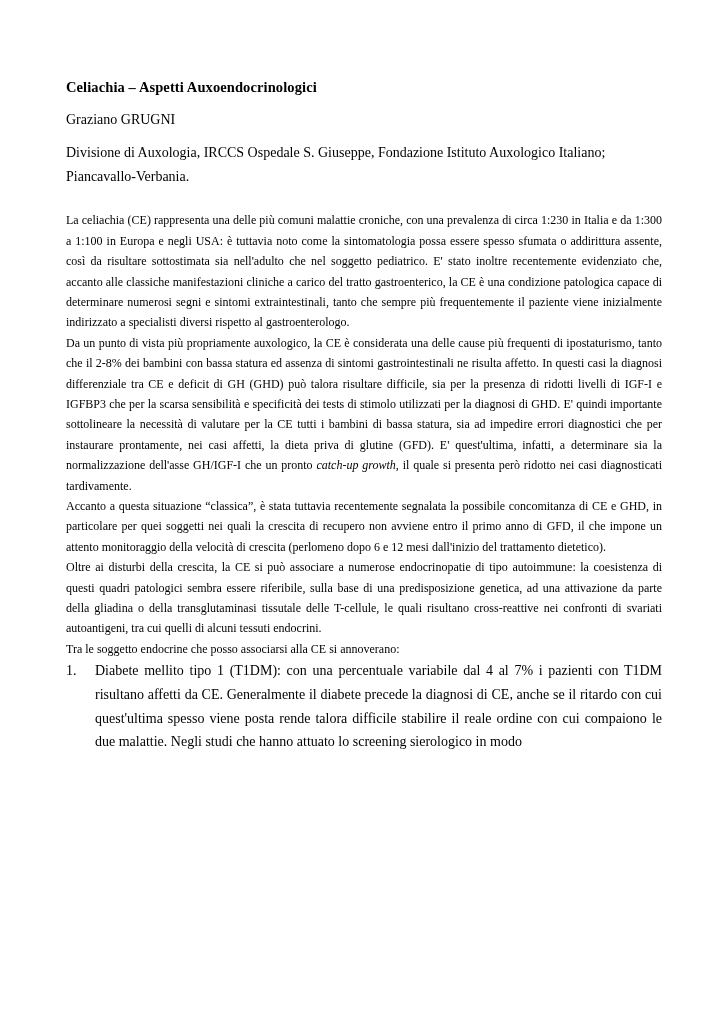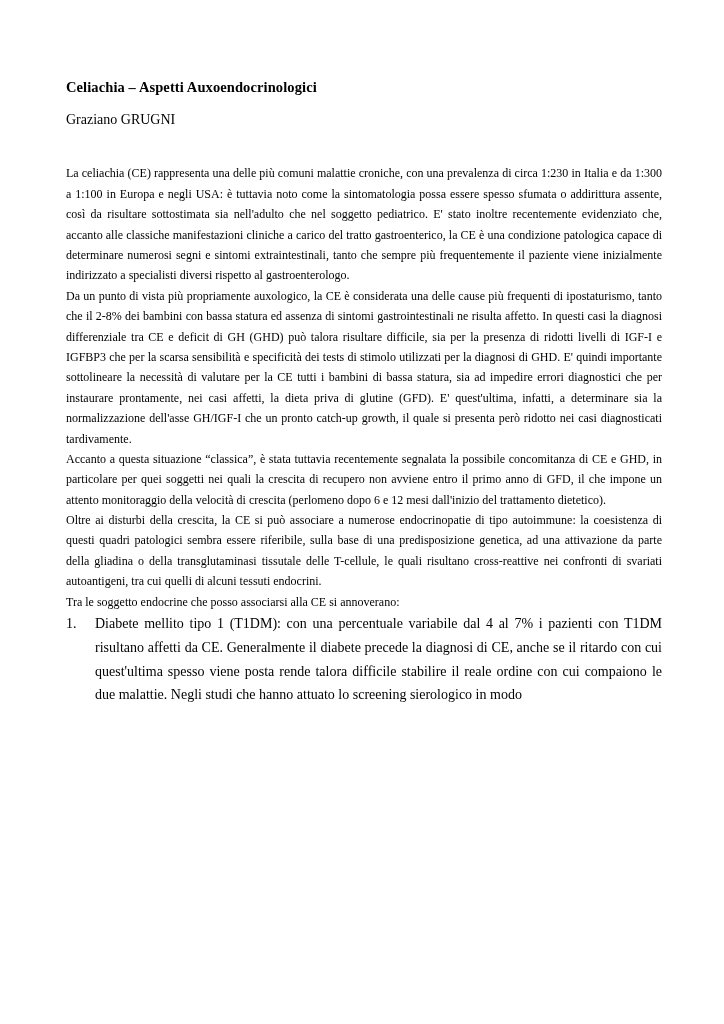--- a/index.html
+++ b/index.html
@@ -51,20 +51,21 @@
     line-height: 1.70;
     margin: 0;
     text-align: justify;
     text-justify: inter-word;
     hyphens: none;
   }
   p.body-par + p.body-par {
     margin-top: 0px;
   }
   .italic-inline {
+    font-style: italic;
   }
   ol.num-list {
     margin: 0;
     padding: 0;
     list-style: none;
   }
   ol.num-list li {
     font-size: 14px;
     line-height: 1.70;
     text-align: justify;
@@ -80,20 +81,24 @@
 </style>
 </head>
 <body>
 
 <div class="page">
 
   <h1 class="doc-title">Celiachia – Aspetti Auxoendocrinologici</h1>
 
   <div class="author">Graziano GRUGNI</div>
 
+  <div class="affiliation">
+    <span>Divisione di Auxologia, IRCCS Ospedale S. Giuseppe, Fondazione Istituto Auxologico Italiano;</span>
+    <span class="last-line">Piancavallo-Verbania.</span>
+  </div>
 
   <div class="spacer"></div>
 
   <p class="body-par">La celiachia (CE) rappresenta una delle più comuni malattie croniche, con una prevalenza di circa 1:230 in Italia e da 1:300 a 1:100 in Europa e negli USA: è tuttavia noto come la sintomatologia possa essere spesso sfumata o addirittura assente, così da risultare sottostimata sia nell'adulto che nel soggetto pediatrico. E' stato inoltre recentemente evidenziato che, accanto alle classiche manifestazioni cliniche a carico del tratto gastroenterico, la CE è una condizione patologica capace di determinare numerosi segni e sintomi extraintestinali, tanto che sempre più frequentemente il paziente viene inizialmente indirizzato a specialisti diversi rispetto al gastroenterologo.</p>
 
   <p class="body-par"><span>Da un punto di vista più propriamente auxologico, la CE è considerata una delle cause più frequenti di ipostaturismo, tanto che il 2-8% dei bambini con bassa statura ed assenza di sintomi gastrointestinali ne risulta affetto. In questi casi la diagnosi differenziale tra CE e deficit di GH (GHD) può talora risultare difficile, sia per la presenza di ridotti livelli di IGF-I e IGFBP3 che per la scarsa sensibilità e specificità dei tests di stimolo utilizzati per la diagnosi di GHD. E' quindi importante sottolineare la necessità di valutare per la CE tutti i bambini di bassa statura, sia ad impedire errori diagnostici che per instaurare prontamente, nei casi affetti, la dieta priva di glutine (GFD). E' quest'ultima, infatti, a determinare sia la normalizzazione dell'asse GH/IGF-I che un pronto </span><span class="italic-inline">catch-up growth</span><span>, il quale si presenta però ridotto nei casi diagnosticati tardivamente.</span></p>
 
   <p class="body-par">Accanto a questa situazione “classica”, è stata tuttavia recentemente segnalata la possibile concomitanza di CE e GHD, in particolare per quei soggetti nei quali la crescita di recupero non avviene entro il primo anno di GFD, il che impone un attento monitoraggio della velocità di crescita (perlomeno dopo 6 e 12 mesi dall'inizio del trattamento dietetico).</p>
 
   <p class="body-par">Oltre ai disturbi della crescita, la CE si può associare a numerose endocrinopatie di tipo autoimmune: la coesistenza di questi quadri patologici sembra essere riferibile, sulla base di una predisposizione genetica, ad una attivazione da parte della gliadina o della transglutaminasi tissutale delle T-cellule, le quali risultano cross-reattive nei confronti di svariati autoantigeni, tra cui quelli di alcuni tessuti endocrini.</p>

